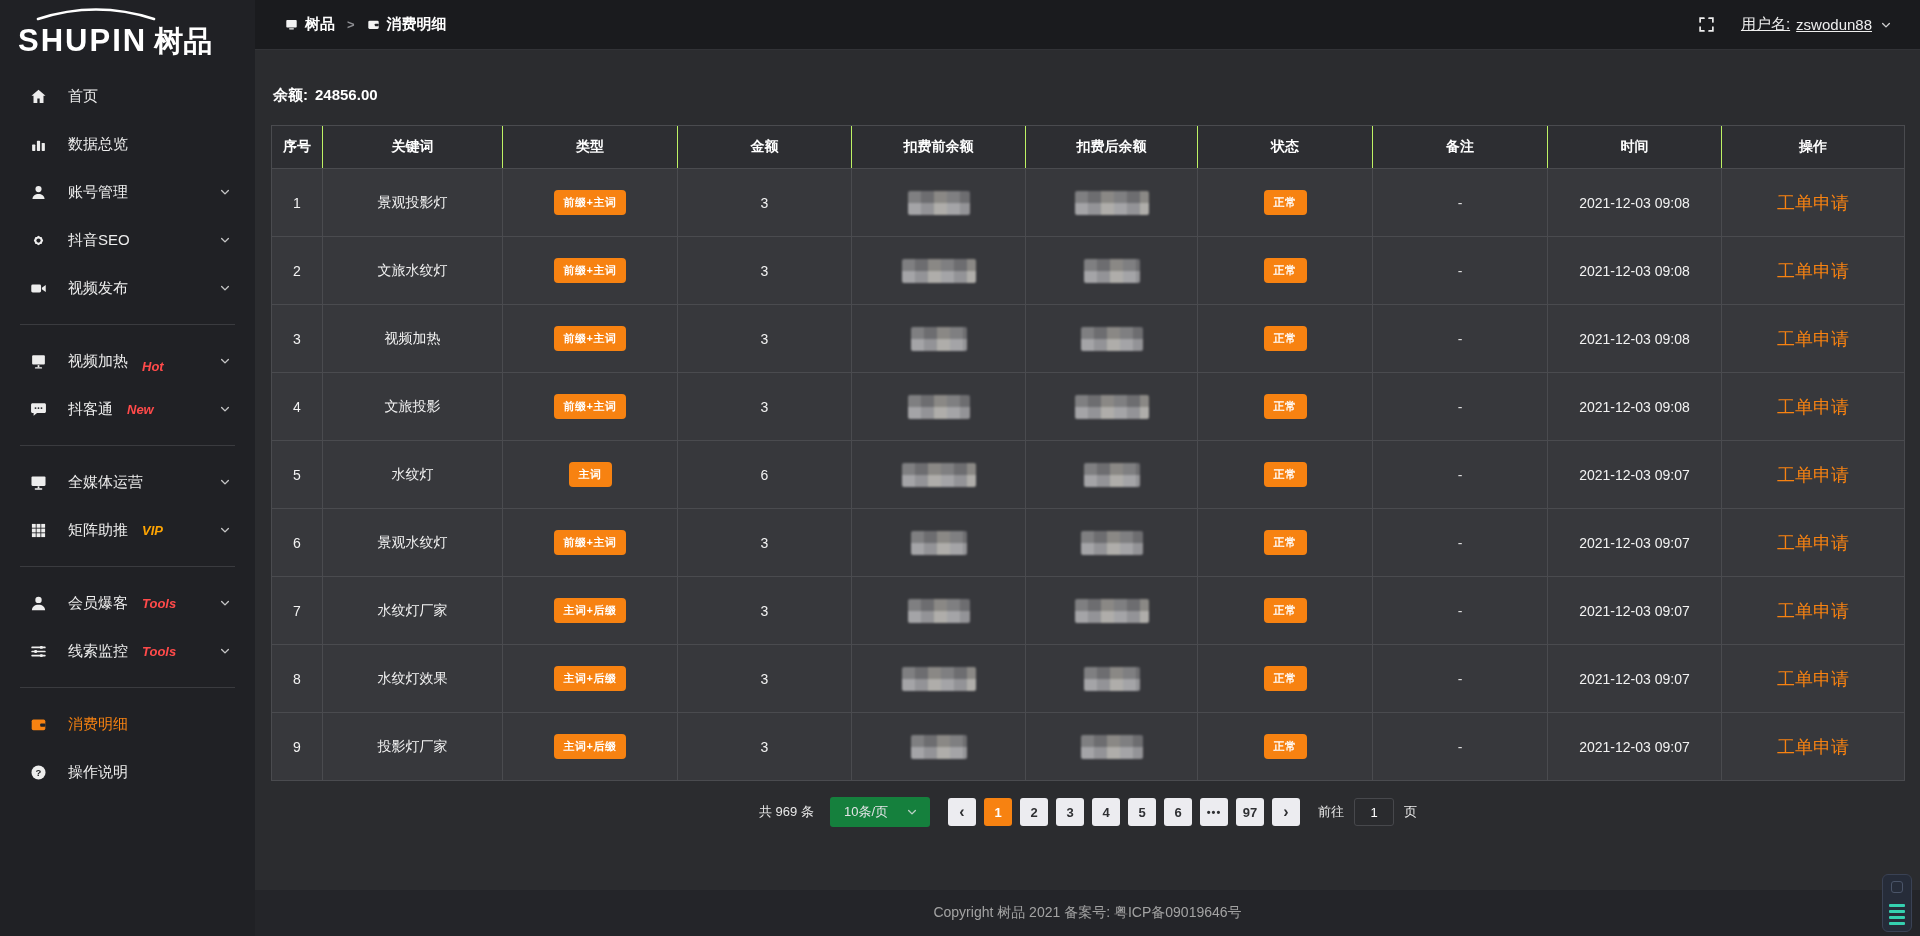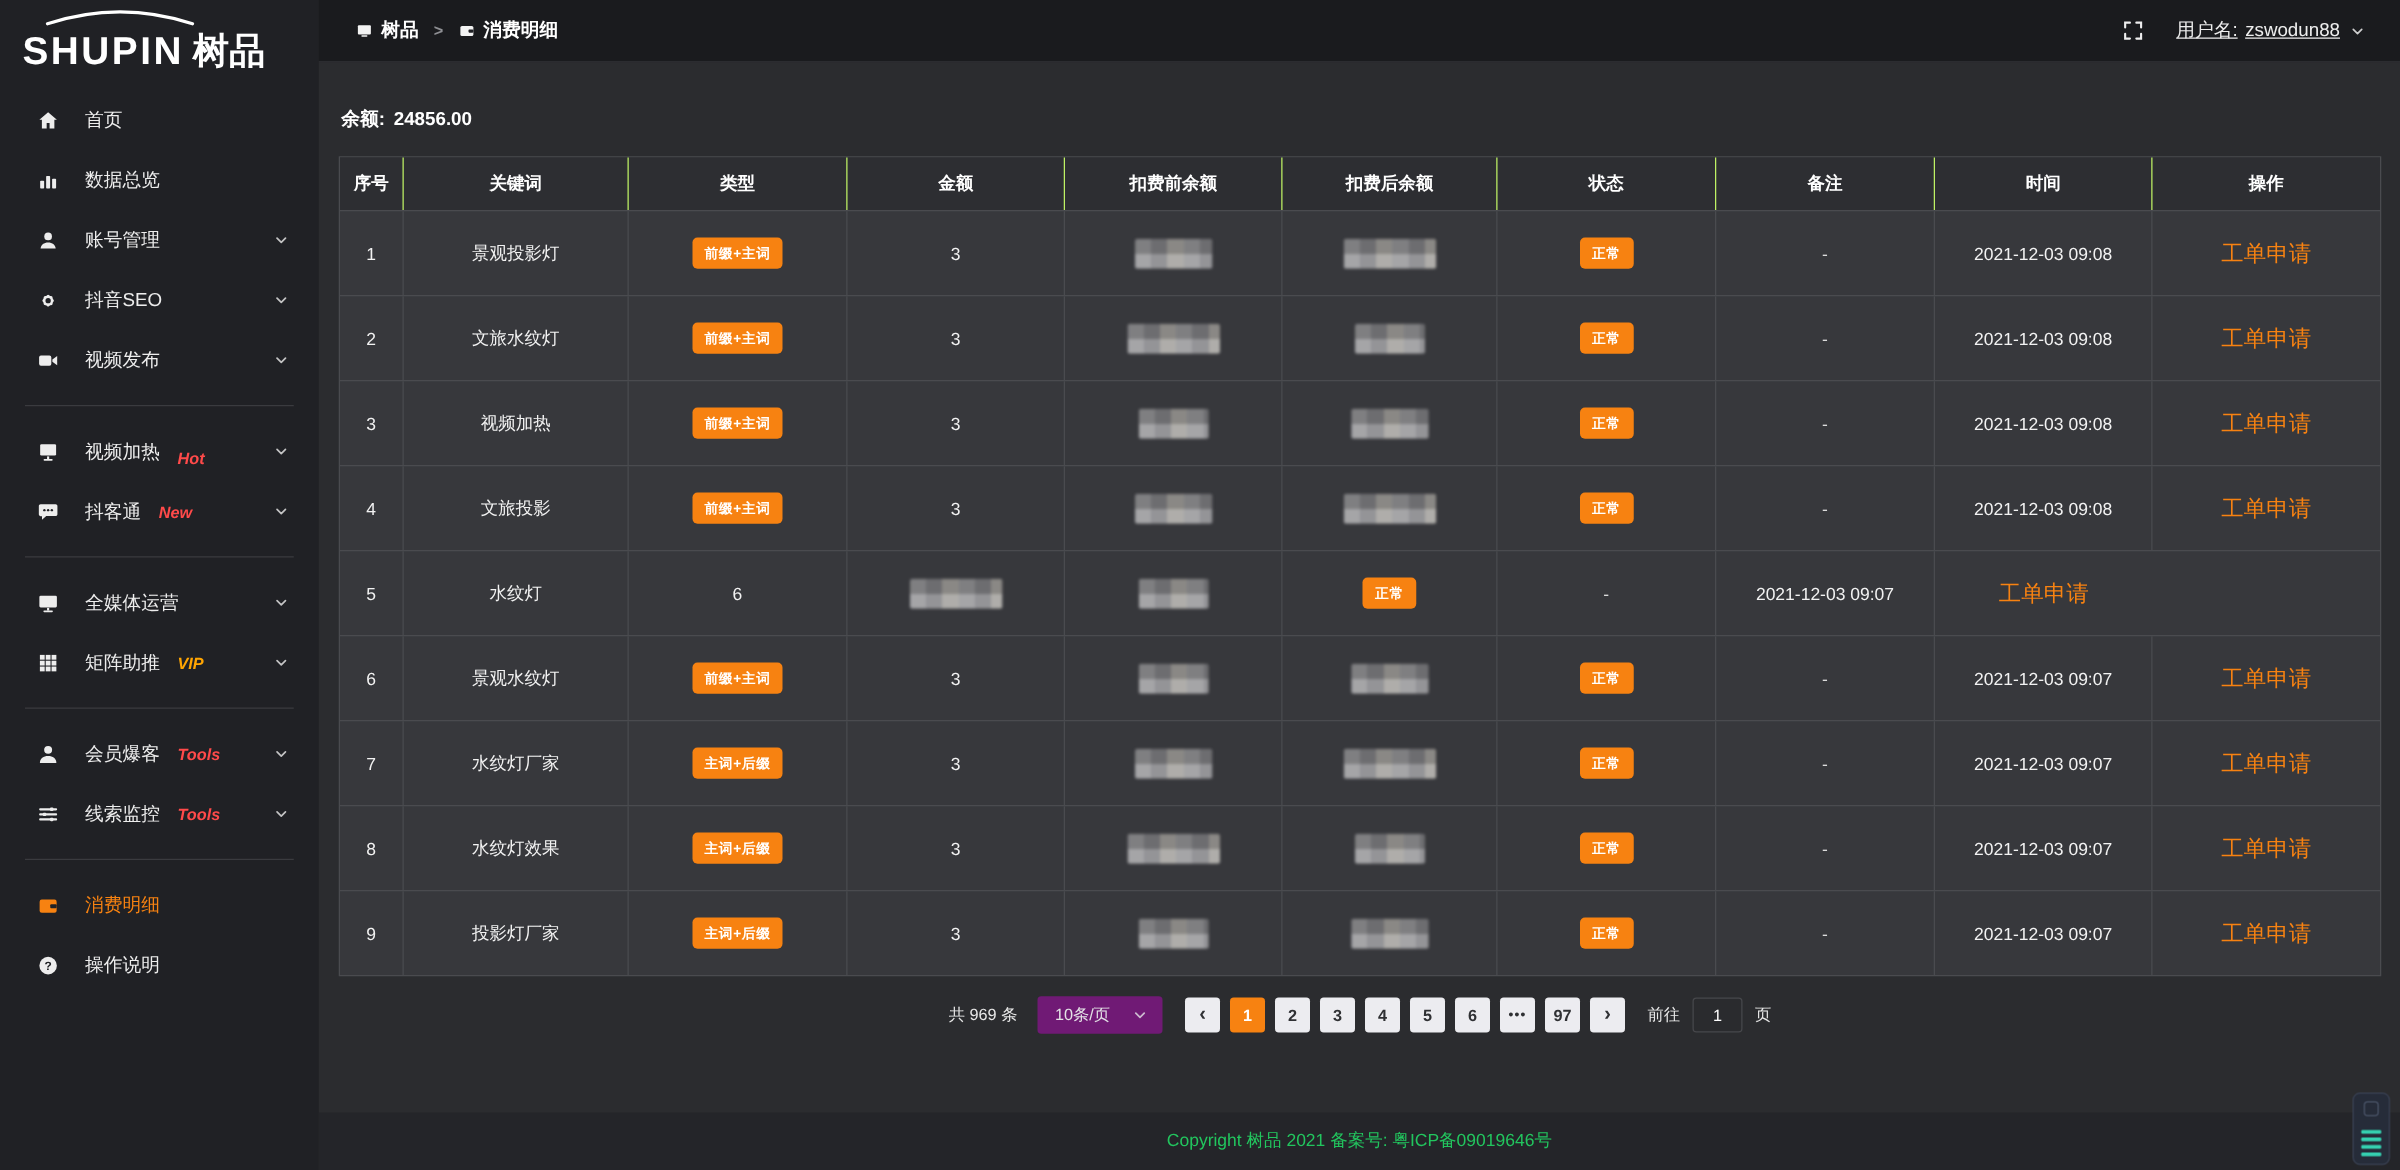--- a/index.html
+++ b/index.html
@@ -73,36 +73,36 @@
   .blur-block{height:24px;border-radius:2px;filter:blur(1.3px);opacity:.95;
     background:
       repeating-linear-gradient(0deg, rgba(255,255,255,.18) 0 12px, rgba(0,0,0,.14) 12px 24px),
       repeating-linear-gradient(90deg,#98989b 0 13px,#828286 13px 26px,#a6a49f 26px 39px);}
   .w0{width:62px}.w1{width:74px}.w2{width:56px}
 
   
   .pagination{margin-top:16px;display:flex;align-items:center;justify-content:center;gap:8px;
     color:#e8e8e8;font-size:13px;}
   .page-total{margin-right:8px;}
-  .page-size{display:flex;align-items:center;gap:18px;background:#701a75;border-radius:3px;height:30px;
+  .page-size{display:flex;align-items:center;gap:18px;background:#15803d;border-radius:3px;height:30px;
     padding:0 12px 0 14px;cursor:pointer;color:#e3e3e6;margin-right:10px;}
   .ps-caret{display:inline-flex;opacity:.8;}
   .pager-pages{display:inline-flex;gap:8px;}
   .pbtn{min-width:28px;height:28px;display:inline-flex;align-items:center;justify-content:center;
     background:#ececf0;color:#2f3033;border-radius:3px;font-size:13px;font-weight:bold;cursor:pointer;padding:0 4px;}
   .pbtn.active{background:var(--accent);color:#fff;}
   .pbtn.arrow{font-size:16px;}
   .pbtn.dots{letter-spacing:1px;font-size:11px;}
   .goto{display:flex;align-items:center;gap:10px;margin-left:10px;}
   .goto-input{width:40px;height:28px;background:#2a2b2e;border:1px solid #47484c;border-radius:3px;
     color:#fff;display:inline-flex;align-items:center;justify-content:center;font-size:13px;cursor:text;}
 
   
   .footer{height:46px;flex:0 0 46px;background:var(--footerbg);display:flex;align-items:center;
-    justify-content:center;color:#22c55e;font-size:14px;}
+    justify-content:center;color:#a3a3a3;font-size:14px;}
 
   
   .float-widget{position:fixed;right:8px;bottom:4px;width:30px;height:58px;background:#262c39;
     border:1px solid #3a4254;border-radius:6px;display:flex;flex-direction:column;align-items:center;
     justify-content:flex-end;padding-bottom:6px;gap:3px;cursor:pointer;}
   .widget-glyph{width:12px;height:12px;border:1px solid #4a5468;border-radius:3px;margin-bottom:8px;}
   .float-widget .bar{width:16px;height:3px;background:#35d0b0;border-radius:1px;}
 </style>
 </head>
 <body>
@@ -453,20 +453,23 @@
               </div>
               <div class="td c-remark">-</div>
               <div class="td">2021-12-03 09:08</div>
               <div class="td">
                 <span class="action-link">工单申请</span>
               </div>
             </div>
             <div class="trow">
               <div class="td">5</div>
               <div class="td">水纹灯</div>
+              <div class="td">
+                <span class="badge">主词</span>
+              </div>
               <div class="td">6</div>
               <div class="td">
                 <span class="blur-block w1"></span>
               </div>
               <div class="td">
                 <span class="blur-block w2"></span>
               </div>
               <div class="td">
                 <span class="badge">正常</span>
               </div>

